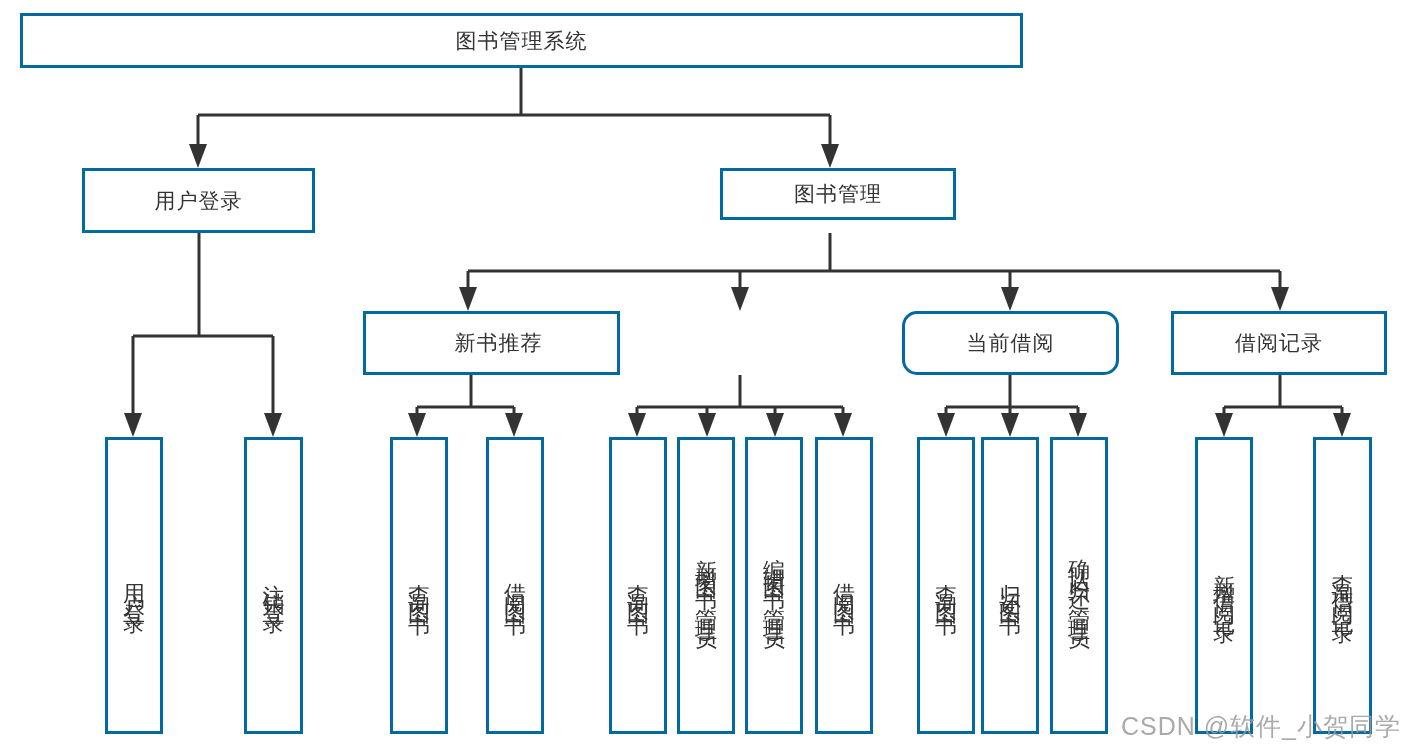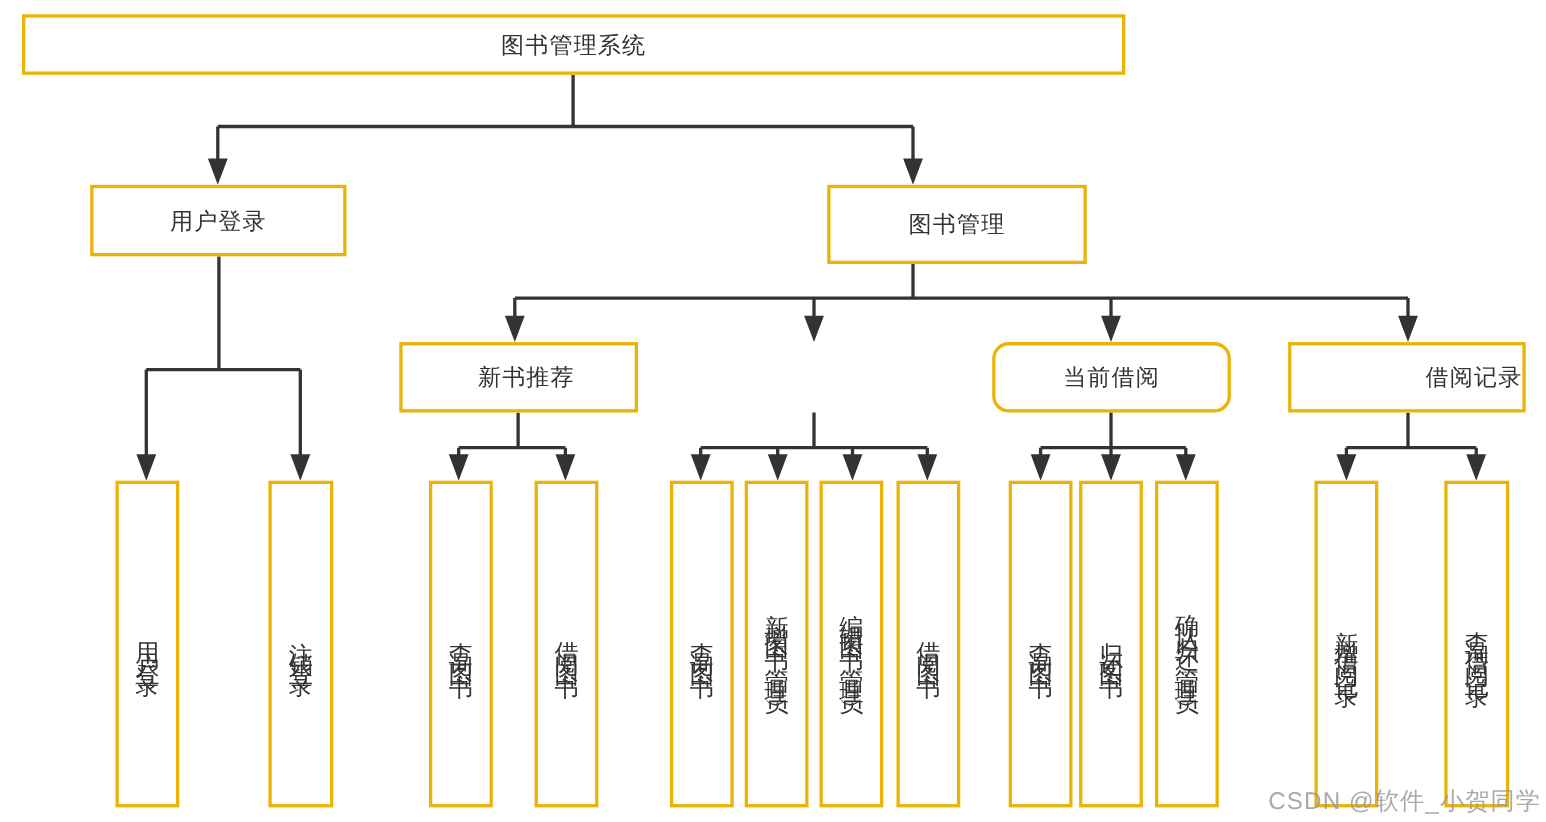--- a/index.html
+++ b/index.html
@@ -3,31 +3,31 @@
 <meta charset="utf-8">
 <style>
   html,body{margin:0;padding:0;background:#ffffff;}
   .canvas{
     position:relative;width:1405px;height:747px;background:#ffffff;overflow:hidden;
     font-family:"Liberation Sans", sans-serif;color:#333333;
   }
   .connectors{position:absolute;left:0;top:0;width:1405px;height:747px;}
   .node{
     position:absolute;box-sizing:border-box;background:#ffffff;
-    border:3px solid #eab308;display:flex;align-items:center;justify-content:center;
+    border:3px solid #0369a1;display:flex;align-items:center;justify-content:center;
     text-align:center;
   }
   .hnode{font-size:21px;letter-spacing:1px;}
   .vnode span{
     writing-mode:vertical-rl;text-orientation:mixed;
     font-size:22px;letter-spacing:10px;line-height:1;
   }
   .watermark{
     position:absolute;right:4px;bottom:4px;z-index:5;
-    font-size:22px;color:rgba(154,154,154,0.85);letter-spacing:1px;
+    font-size:25px;color:rgba(154,154,154,0.85);letter-spacing:1px;
     white-space:nowrap;
   }
 </style>
 </head>
 <body>
 
 <div class="canvas">
 
   <svg class="connectors" viewBox="0 0 1405 747" xmlns="http://www.w3.org/2000/svg">
     <g stroke="#333333" stroke-width="3" fill="none">
@@ -62,31 +62,31 @@
     </g>
   </svg>
 
   <div class="node hnode" style="left:20px;top:13px;width:1003px;height:55px;">
     <span>图书管理系统</span>
   </div>
 
   <div class="node hnode" style="left:82px;top:168px;width:233px;height:65px;">
     <span>用户登录</span>
   </div>
-  <div class="node hnode" style="left:752px;top:168px;width:236px;height:72px;text-align:right;">
+  <div class="node hnode" style="left:720px;top:168px;width:236px;height:52px;text-align:right;">
     <span>图书管理</span>
   </div>
 
-  <div class="node hnode" style="left:363px;top:311px;width:217px;height:64px;padding-left:14px;">
+  <div class="node hnode" style="left:363px;top:311px;width:257px;height:64px;padding-left:14px;">
     <span>新书推荐</span>
   </div>
   <div class="node hnode" style="left:902px;top:311px;width:217px;height:64px;border-radius:15px;">
     <span>当前借阅</span>
   </div>
-  <div class="node hnode" style="left:1171px;top:311px;width:216px;height:64px;justify-content:flex-end;">
+  <div class="node hnode" style="left:1171px;top:311px;width:216px;height:64px;">
     <span>借阅记录</span>
   </div>
 
   <div class="node vnode" style="left:105px;top:437px;width:58px;height:297px;">
     <span>用户登录</span>
   </div>
   <div class="node vnode" style="left:244px;top:437px;width:59px;height:297px;">
     <span>注销登录</span>
   </div>
 

